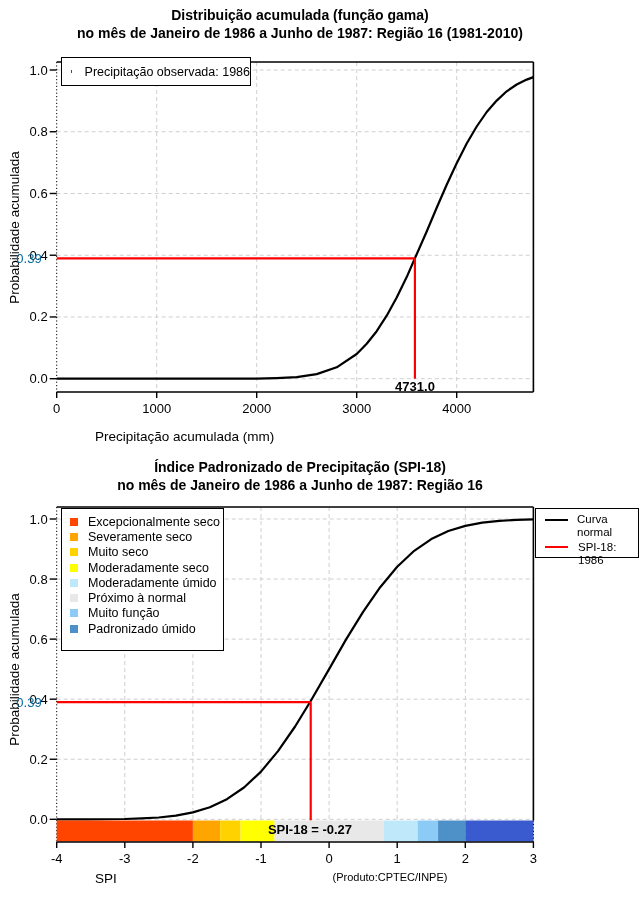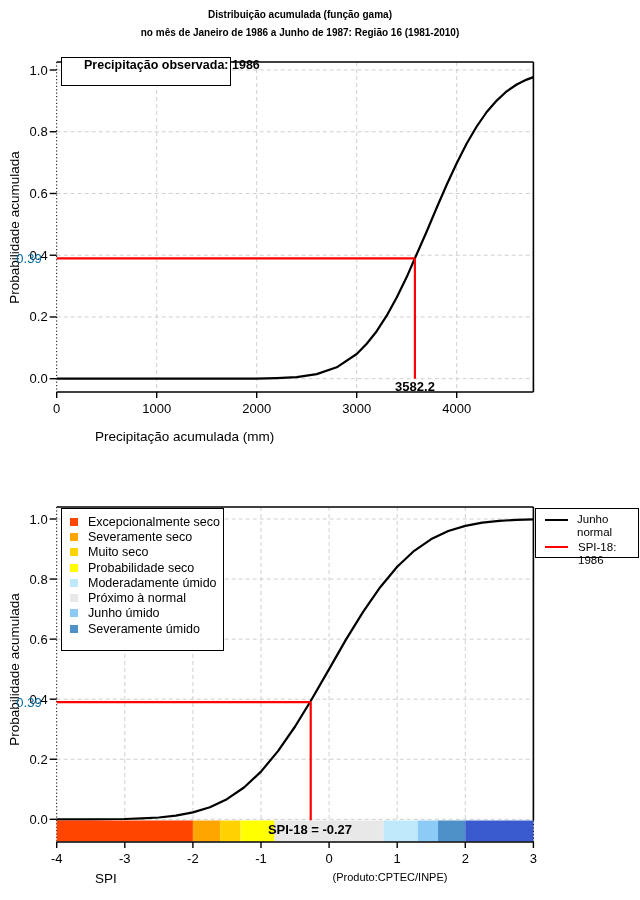--- a/index.html
+++ b/index.html
@@ -1,27 +1,27 @@
 <!DOCTYPE html>
 <html><head>
 <meta charset="utf-8">
 <style>
   html,body{margin:0;padding:0;background:#fff;}
   #canvas{position:relative;width:640px;height:900px;background:#fff;overflow:hidden;
           font-family:"Liberation Sans",sans-serif;color:#000;}
   #plot-svg{position:absolute;left:0;top:0;}
   .title{position:absolute;left:0;width:600px;text-align:center;font-weight:bold;
-         font-size:10px;line-height:18px;}
+         font-size:14px;line-height:18px;}
   .axis-x-label{position:absolute;left:95px;width:400px;font-size:13.5px;}
   .axis-y-label{position:absolute;left:-86px;width:200px;text-align:center;font-size:13.5px;
                 transform:rotate(-90deg);}
   .ann-ylabel{position:absolute;left:9px;width:40px;text-align:center;font-size:13px;color:#0369a1;}
   .ann-xlabel{position:absolute;font-weight:bold;font-size:13px;text-align:center;}
   .legend-box{position:absolute;background:#fff;border:1.5px solid #000;box-sizing:border-box;}
-  #legend-p1{left:61px;top:57px;width:170px;height:29px;display:flex;align-items:flex-start;font-weight:bold;}
+  #legend-p1{left:61px;top:57px;width:190px;height:29px;display:flex;align-items:center;}
   #legend-p1 .line-swatch{margin-left:9px;}
   #legend-p1 .legend-label{font-size:12.5px;margin-left:13px;white-space:nowrap;}
   .line-swatch{display:inline-block;width:33px;height:0;border-top:3px solid #f00;}
   #legend-cats{left:61px;top:508px;width:163px;height:143px;padding:5px 0 0 6px;}
   .cat-row{display:flex;align-items:center;height:15.3px;}
   .cat-swatch{width:8px;height:8px;margin-left:2px;flex:none;}
   .cat-label{font-size:12.5px;margin-left:10px;white-space:nowrap;}
   #legend-lines{left:535px;top:508px;width:104px;height:50px;padding:4px 0 0 0;}
   .lline-row{position:relative;font-size:11.5px;line-height:13px;}
   .lline-swatch{position:absolute;left:9px;width:23px;border-top:2.5px solid;}
@@ -137,64 +137,68 @@
     <div data-interactable="false">Distribuição acumulada (função gama)</div>
     <div data-interactable="false">no mês de Janeiro de 1986 a Junho de 1987: Região 16 (1981-2010)</div>
   </div>
   <div class="axis-y-label" style="top:220px;" data-interactable="false">Probabilidade acumulada</div>
   <div class="axis-x-label" style="top:429px;" data-interactable="false">Precipitação acumulada (mm)</div>
   <div class="legend-box" id="legend-p1" data-interactable="false">
     <span class="line-swatch" data-interactable="false"></span>
     <span class="legend-label" data-interactable="false">Precipitação observada: 1986</span>
   </div>
   <div class="ann-ylabel" style="top:251px;" data-interactable="false">0.39</div>
-  <div class="ann-xlabel" style="left:375px;top:379px;width:80px;" data-interactable="false">3582.2</div>
-
+  <div class="ann-xlabel" style="left:375px;top:379px;width:80px;" data-interactable="false">4731.0</div>
+
+  <div class="title" style="top:458px;" data-interactable="false">
+    <div data-interactable="false">Índice Padronizado de Precipitação (SPI-18)</div>
+    <div data-interactable="false">no mês de Janeiro de 1986 a Junho de 1987: Região 16</div>
+  </div>
   <div class="axis-y-label" style="top:662px;" data-interactable="false">Probabilidade acumulada</div>
   <div class="axis-x-label" style="top:871px;" data-interactable="false">SPI</div>
 
   <div class="legend-box" id="legend-cats" data-interactable="false">
     <div class="cat-row" data-interactable="false">
       <span class="cat-swatch" data-interactable="false" style="background: rgb(255, 69, 0);"></span>
       <span class="cat-label" data-interactable="false">Excepcionalmente seco</span>
       </div>
     <div class="cat-row" data-interactable="false">
       <span class="cat-swatch" data-interactable="false" style="background: rgb(255, 165, 0);"></span>
       <span class="cat-label" data-interactable="false">Severamente seco</span>
       </div>
     <div class="cat-row" data-interactable="false">
       <span class="cat-swatch" data-interactable="false" style="background: rgb(255, 210, 0);"></span>
       <span class="cat-label" data-interactable="false">Muito seco</span>
       </div>
     <div class="cat-row" data-interactable="false">
       <span class="cat-swatch" data-interactable="false" style="background: rgb(255, 255, 0);"></span>
-      <span class="cat-label" data-interactable="false">Probabilidade seco</span>
+      <span class="cat-label" data-interactable="false">Moderadamente seco</span>
       </div>
     <div class="cat-row" data-interactable="false">
       <span class="cat-swatch" data-interactable="false" style="background: rgb(191, 233, 250);"></span>
       <span class="cat-label" data-interactable="false">Moderadamente úmido</span>
       </div>
     <div class="cat-row" data-interactable="false">
       <span class="cat-swatch" data-interactable="false" style="background: rgb(232, 232, 232);"></span>
       <span class="cat-label" data-interactable="false">Próximo à normal</span>
       </div>
     <div class="cat-row" data-interactable="false">
       <span class="cat-swatch" data-interactable="false" style="background: rgb(140, 203, 245);"></span>
-      <span class="cat-label" data-interactable="false">Junho úmido</span>
+      <span class="cat-label" data-interactable="false">Muito função</span>
       </div>
     <div class="cat-row" data-interactable="false">
       <span class="cat-swatch" data-interactable="false" style="background: rgb(78, 144, 200);"></span>
-      <span class="cat-label" data-interactable="false">Severamente úmido</span>
+      <span class="cat-label" data-interactable="false">Padronizado úmido</span>
       </div>
   </div>
 
   <div class="legend-box" id="legend-lines" data-interactable="false">
     <div class="lline-row" style="padding-left:41px;" data-interactable="false">
       <span class="lline-swatch" style="border-color:#000;top:6px;" data-interactable="false"></span>
-      <div data-interactable="false">Junho</div>
+      <div data-interactable="false">Curva</div>
       <div data-interactable="false">normal</div>
     </div>
     <div class="lline-row" style="padding-left:42px;margin-top:2px;" data-interactable="false">
       <span class="lline-swatch" style="border-color:#f00;top:5px;" data-interactable="false"></span>
       <div data-interactable="false">SPI-18: 1986</div>
     </div>
   </div>
 
   <div class="ann-ylabel" style="top:695px;" data-interactable="false">0.39</div>
   <div class="ann-xlabel" style="left:230px;top:822px;width:160px;" data-interactable="false">SPI-18 = -0.27</div>

